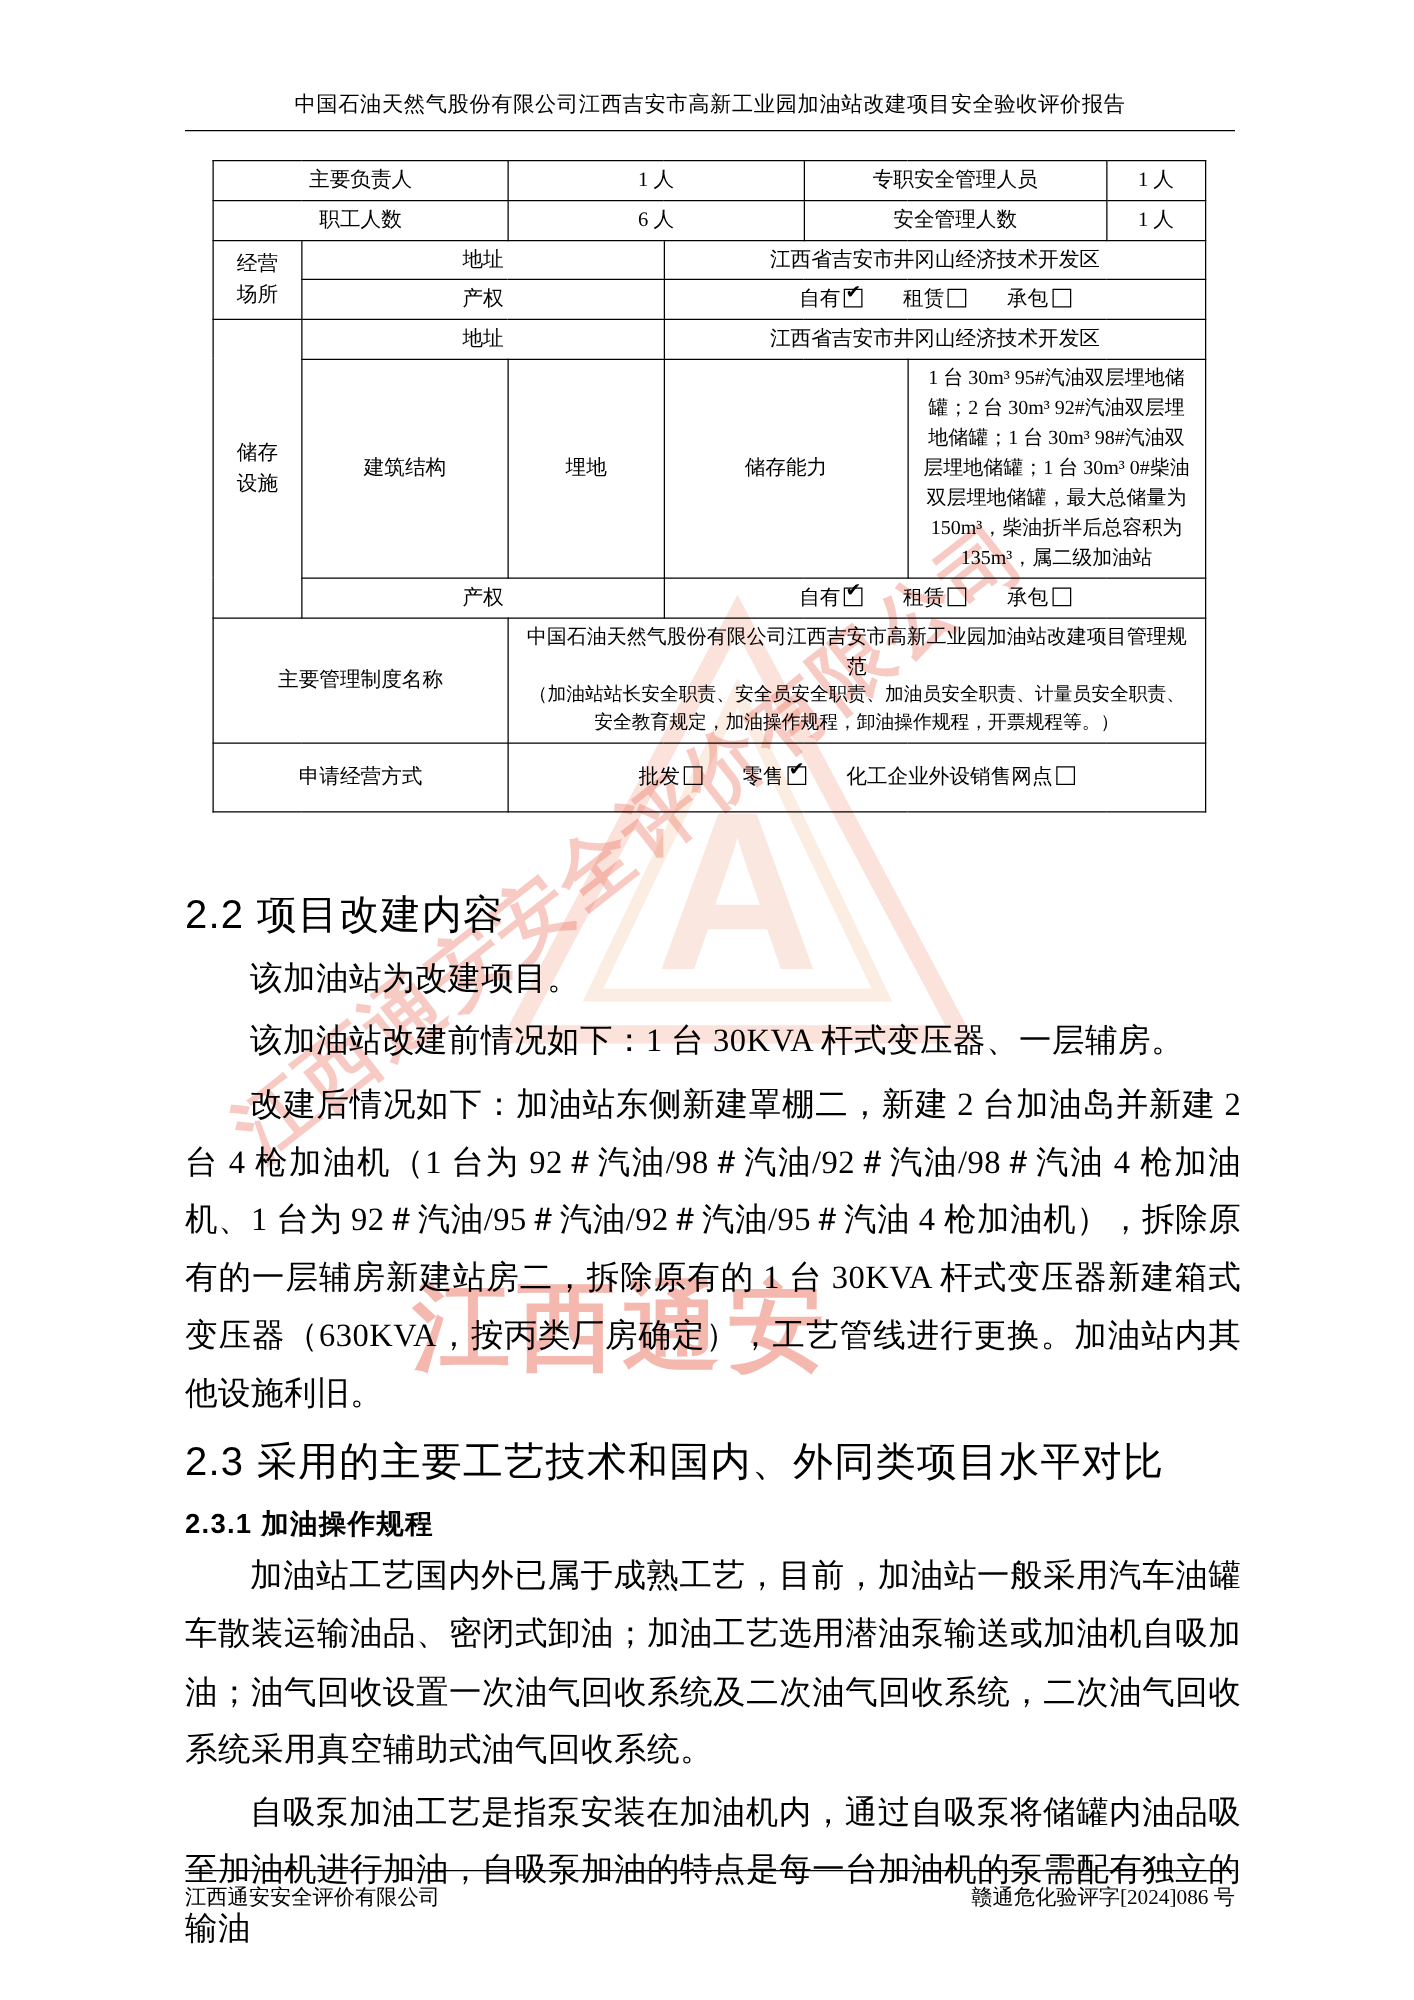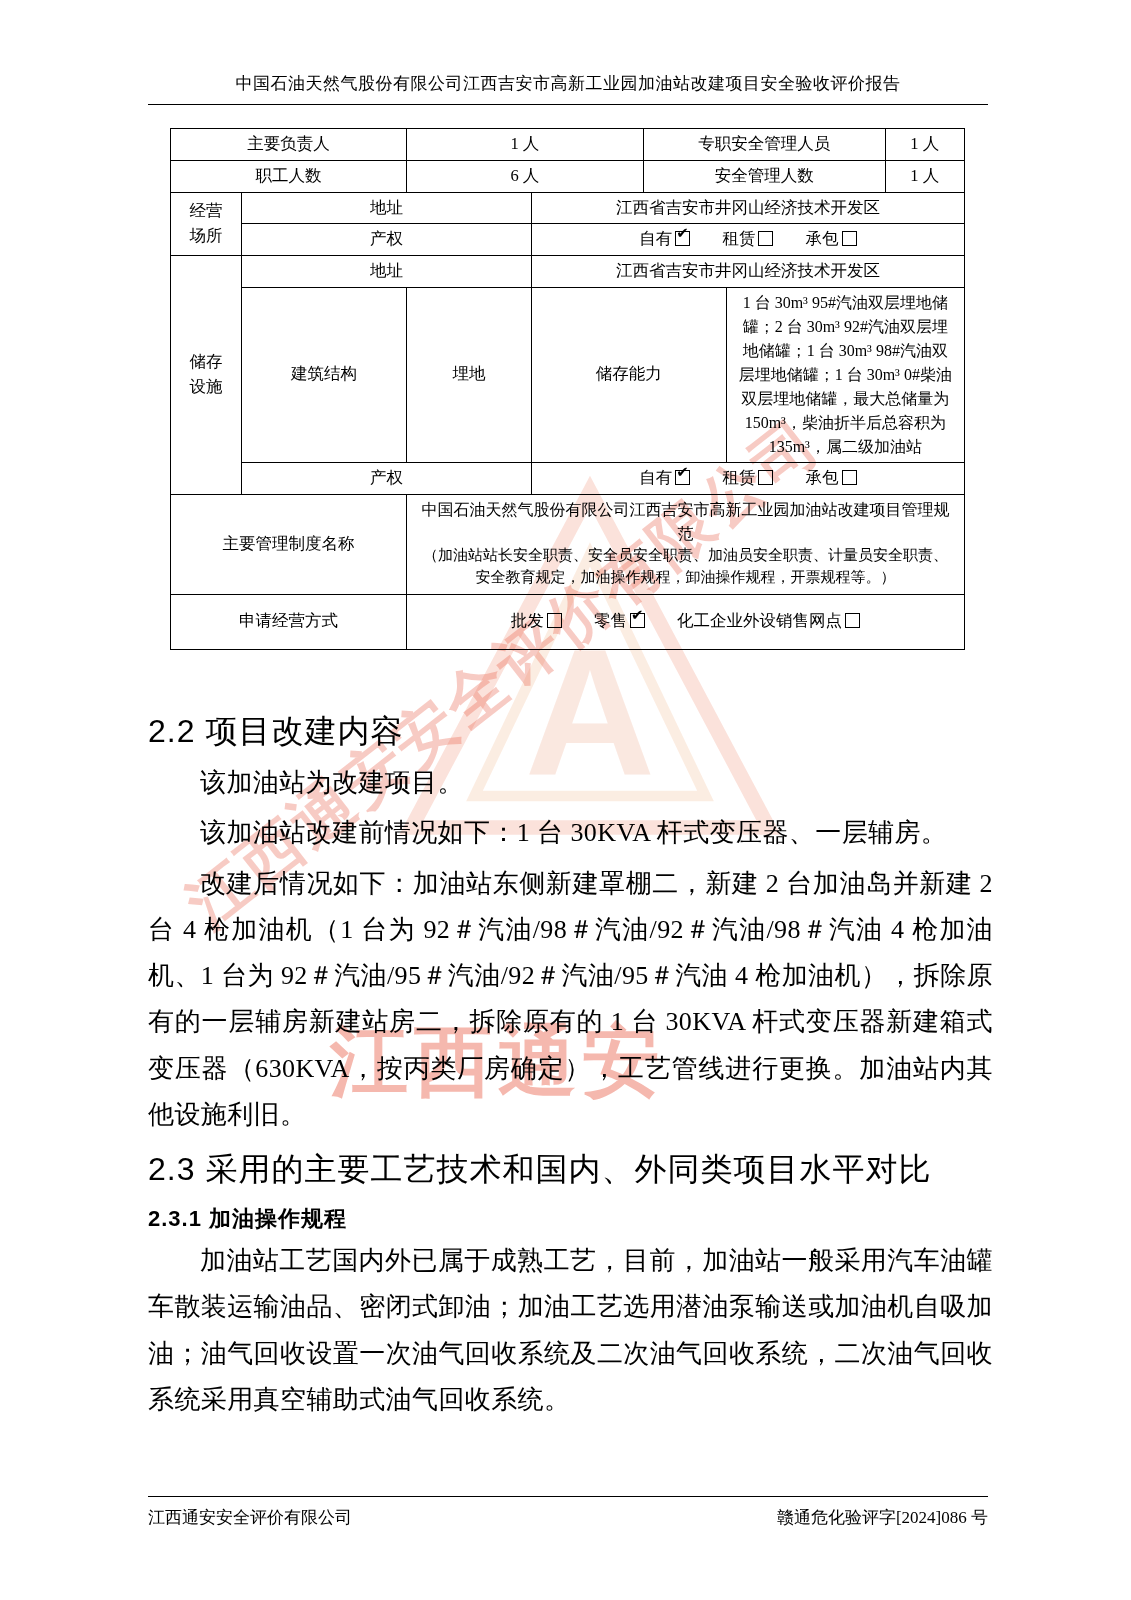--- a/index.html
+++ b/index.html
@@ -270,20 +270,21 @@
     </table>
 
   <div class="content">
     <h2 class="sec">2.2 项目改建内容</h2>
     <p class="para">该加油站为改建项目。</p>
     <p class="para">该加油站改建前情况如下：1 台 30KVA 杆式变压器、一层辅房。</p>
     <p class="para">改建后情况如下：加油站东侧新建罩棚二，新建 2 台加油岛并新建 2 台 4 枪加油机（1 台为 92＃汽油/98＃汽油/92＃汽油/98＃汽油 4 枪加油机、1 台为 92＃汽油/95＃汽油/92＃汽油/95＃汽油 4 枪加油机），拆除原有的一层辅房新建站房二，拆除原有的 1 台 30KVA 杆式变压器新建箱式变压器（630KVA，按丙类厂房确定），工艺管线进行更换。加油站内其他设施利旧。</p>
     <h2 class="sec">2.3 采用的主要工艺技术和国内、外同类项目水平对比</h2>
     <h3 class="sec3">2.3.1 加油操作规程</h3>
     <p class="para">加油站工艺国内外已属于成熟工艺，目前，加油站一般采用汽车油罐车散装运输油品、密闭式卸油；加油工艺选用潜油泵输送或加油机自吸加油；油气回收设置一次油气回收系统及二次油气回收系统，二次油气回收系统采用真空辅助式油气回收系统。</p>
+    <p class="para">自吸泵加油工艺是指泵安装在加油机内，通过自吸泵将储罐内油品吸至加油机进行加油，自吸泵加油的特点是每一台加油机的泵需配有独立的输油</p>
   </div>
 
   <div class="footer-rule"></div>
   <div class="footer">
     <span>江西通安安全评价有限公司</span>
     <span>赣通危化验评字[2024]086 号</span>
   </div>
 
 </div>
 

